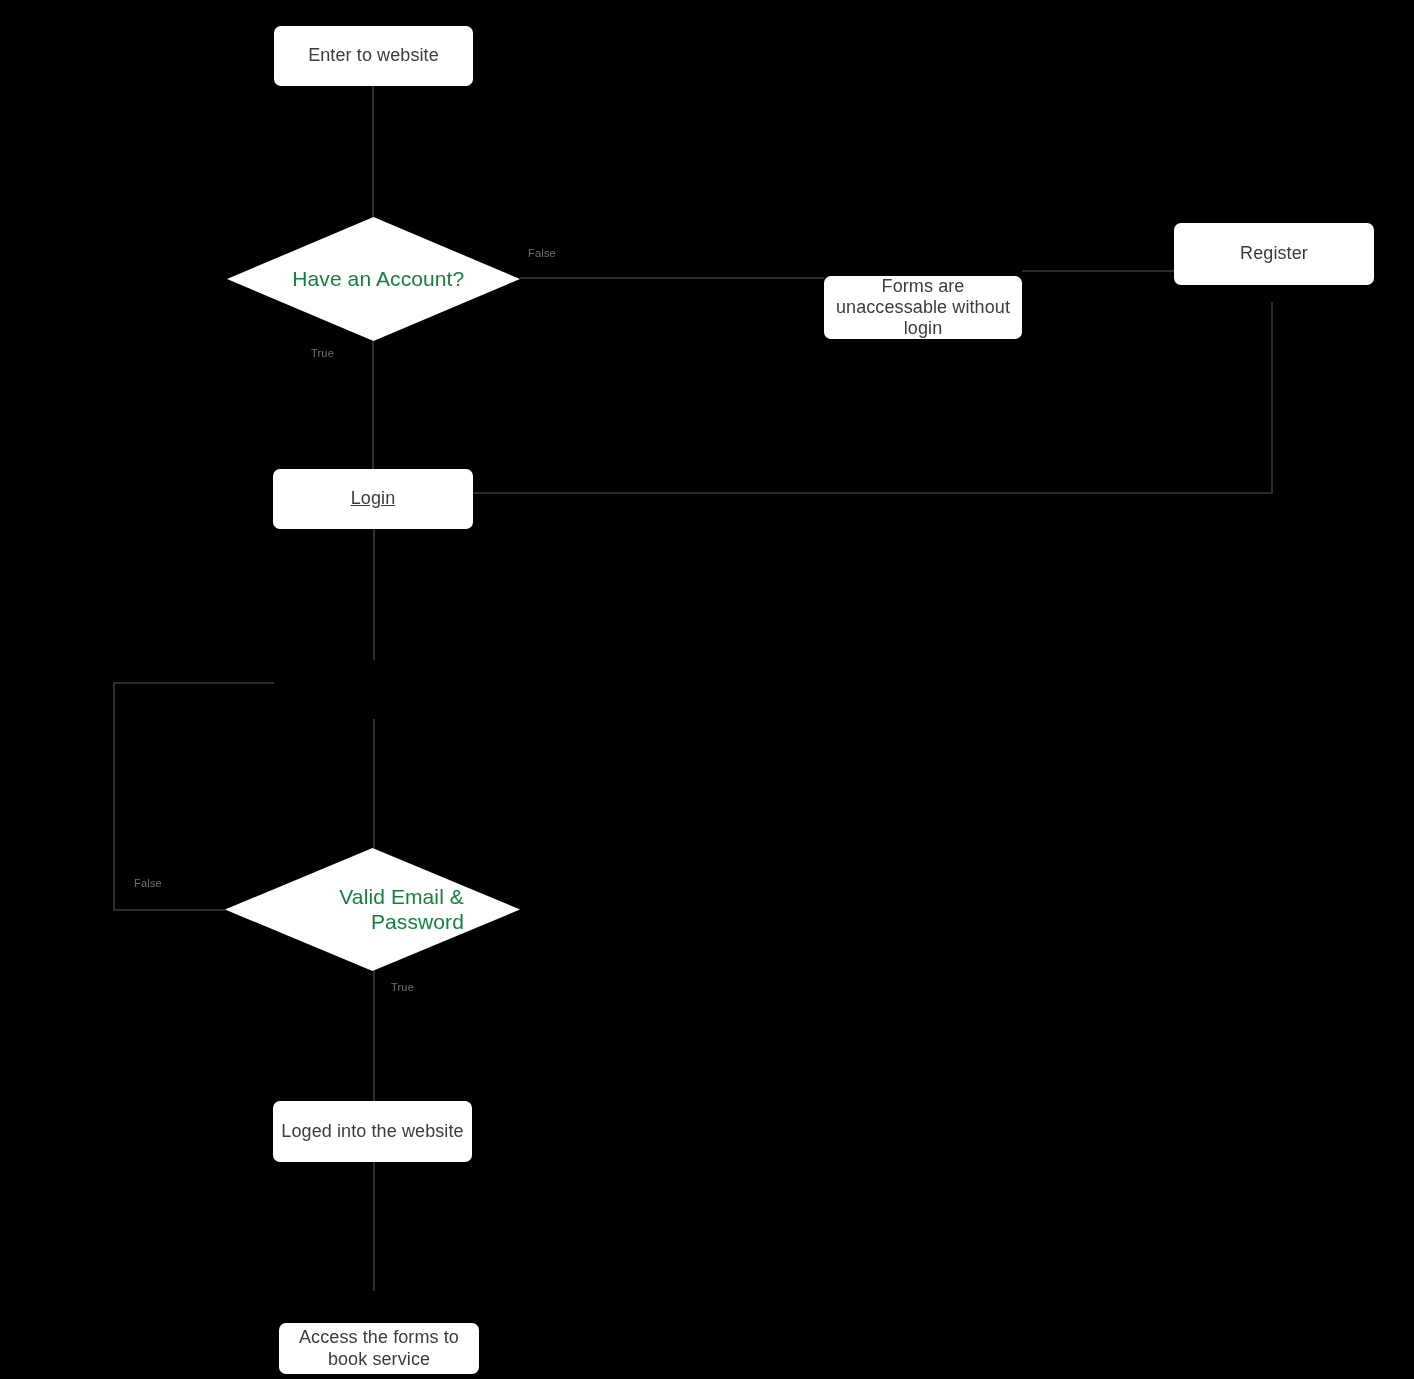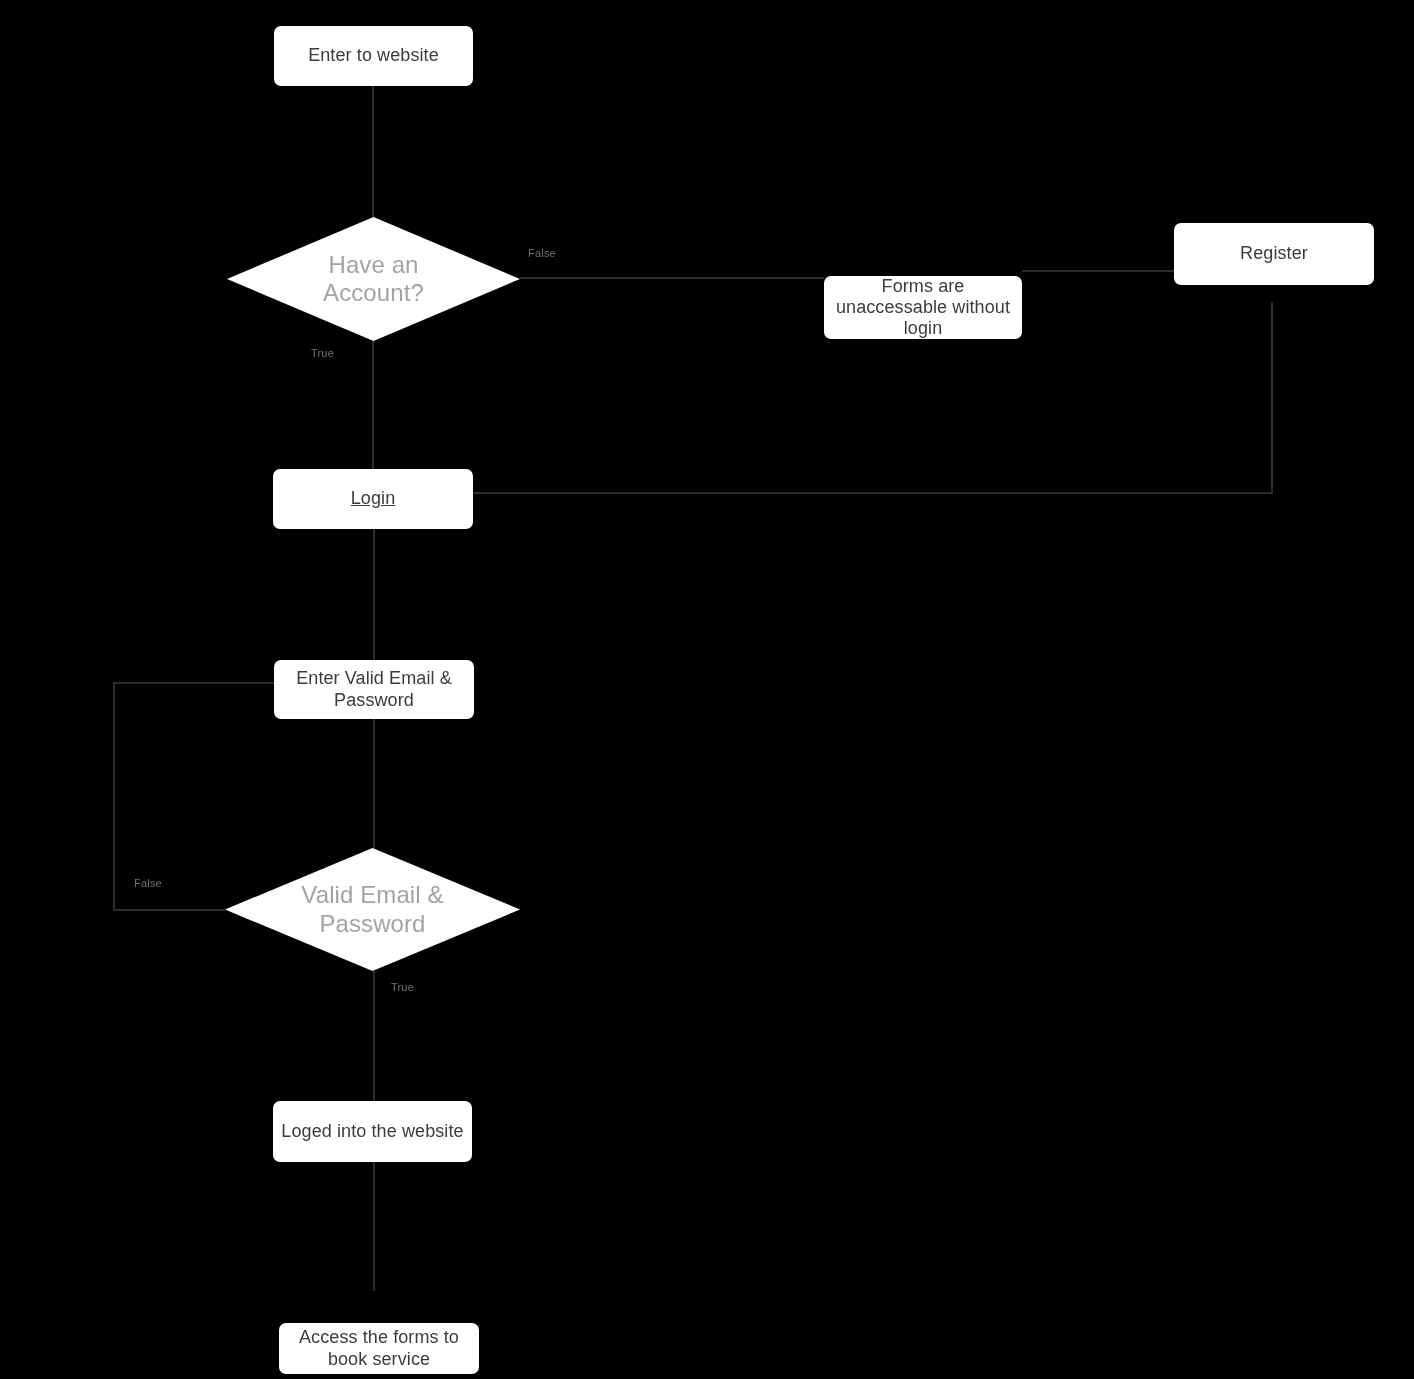--- a/index.html
+++ b/index.html
@@ -46,24 +46,24 @@
   .diamond-shape {
     position: absolute;
     left: 0;
     top: 0;
     width: 100%;
     height: 100%;
   }
   .diamond-label {
     position: relative;
     z-index: 2;
-    color: #a3a3a3;
-    font-size: 24px;
+    color: #15803d;
+    font-size: 21px;
     line-height: 1.18;
-    text-align: center;
+    text-align: right;
     width: 62%;
     letter-spacing: 0.1px;
   }
   .edge-label {
     position: absolute;
     color: #6e7178;
     font-size: 11px;
     white-space: nowrap;
     letter-spacing: 0.2px;
   }
@@ -96,21 +96,20 @@
     </svg>
     <div class="diamond-label">Have an Account?</div>
   </div>
 
   <div class="node node-box" id="node-forms-unaccessable" style="left: 824px; top: 240px; width: 198px; height: 63px; margin-top: 36px;">Forms are unaccessable without login</div>
 
   <div class="node node-box" id="node-register" style="left: 1174px; top: 223px; width: 200px; height: 62px;">Register</div>
 
   <div class="node node-box" id="node-login" style="left: 273px; top: 469px; width: 200px; height: 60px; text-decoration: underline;">Login</div>
 
-  <div class="node node-box" id="node-enter-valid-email" style="left: 274px; top: 660px; width: 200px; height: 59px;">Enter Valid Email &amp; Password</div>
 
   <div class="node node-diamond" id="node-valid-email-password" style="left: 225px; top: 848px; width: 295px; height: 123px;">
     <svg class="diamond-shape" viewBox="0 0 100 100" preserveAspectRatio="none">
       <polygon points="50,0 100,50 50,100 0,50" fill="#ffffff"></polygon>
     </svg>
     <div class="diamond-label">Valid Email &amp; Password</div>
   </div>
 
   <div class="node node-box" id="node-loged-into-website" style="left: 273px; top: 1101px; width: 199px; height: 61px;">Loged into the website</div>
 

